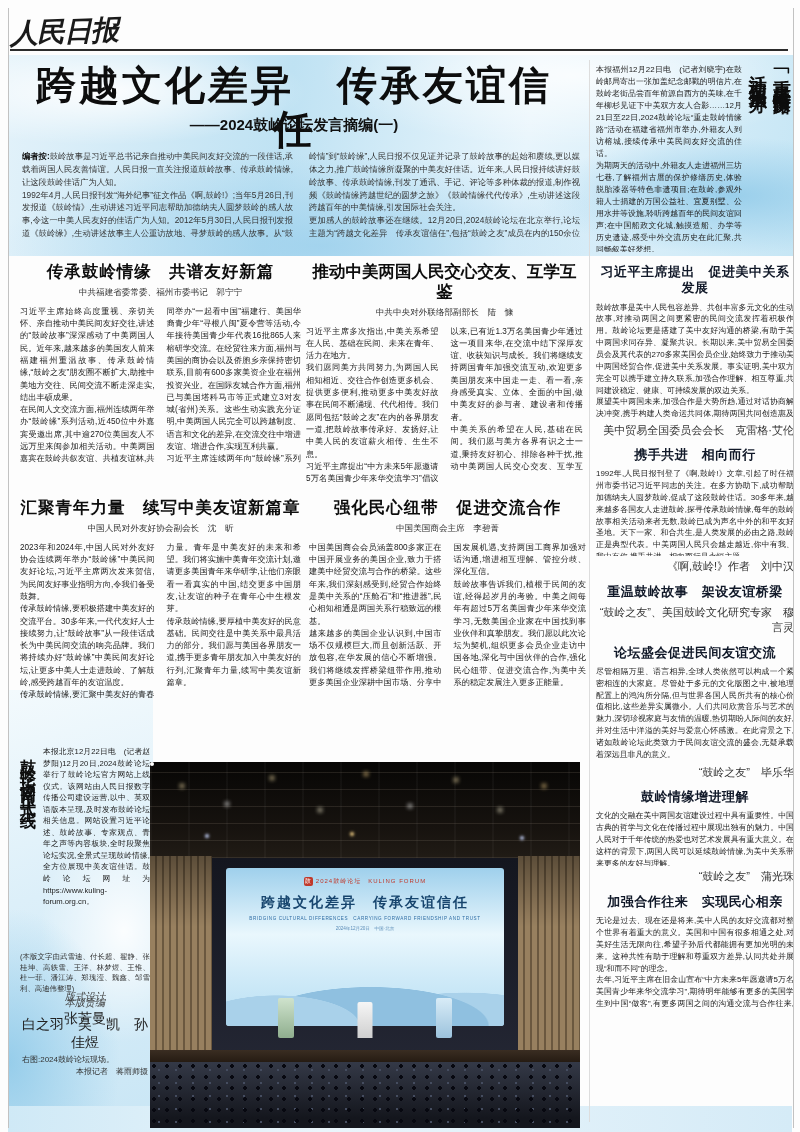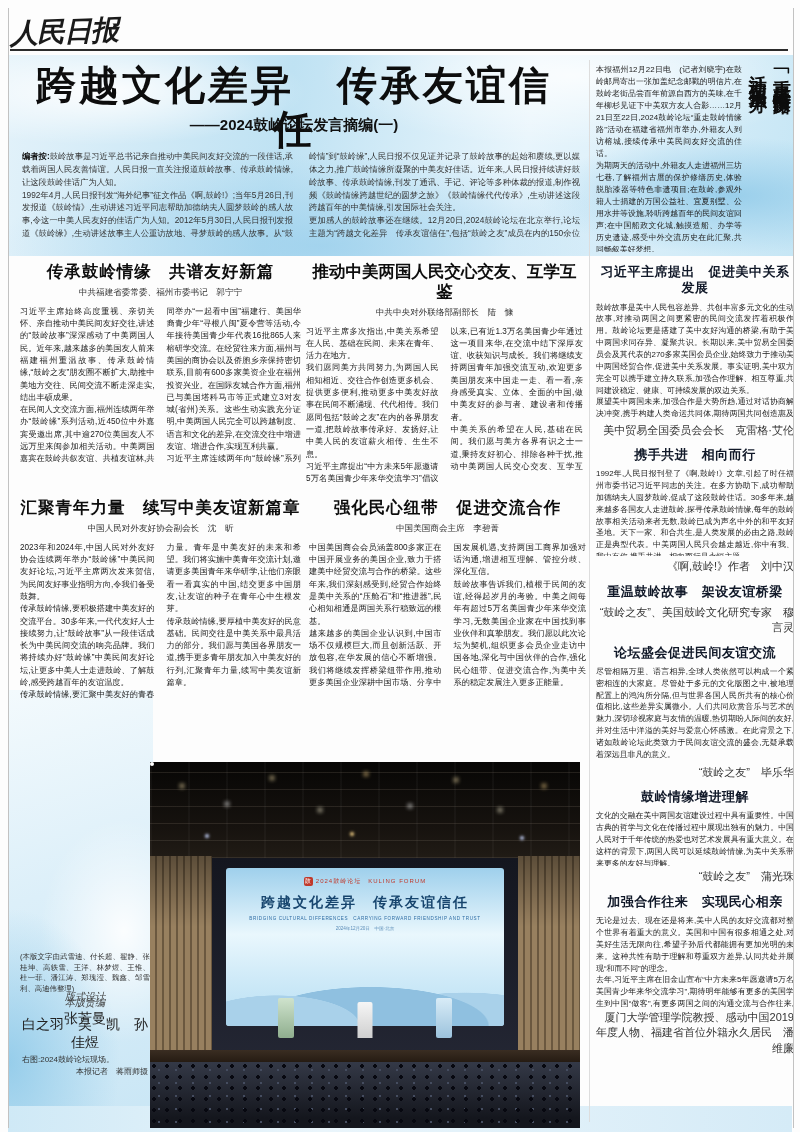--- a/index.html
+++ b/index.html
@@ -206,24 +206,27 @@
     </article>
     <article class="rail-item ri4">
       <h3>鼓岭情缘增进理解</h3>
       <div class="rbody">文化的交融在美中两国友谊建设过程中具有重要性。中国古典的哲学与文化在传播过程中展现出独有的魅力。中国人民对于千年传统的热爱也对艺术发展具有重大意义。在这样的背景下,两国人民可以延续鼓岭情缘,为美中关系带来更多的友好与理解。</div>
       <div class="rbyline">“鼓岭之友”　蒲光珠</div>
     </article>
     <article class="rail-item ri5">
       <h3>加强合作往来　实现民心相亲</h3>
       <div class="rbody">无论是过去、现在还是将来,美中人民的友好交流都对整个世界有着重大的意义。美国和中国有很多相通之处,对美好生活无限向往,希望子孙后代都能拥有更加光明的未来。这种共性有助于理解和尊重双方差异,认同共处并展现“和而不同”的理念。
 去年,习近平主席在旧金山宣布“中方未来5年愿邀请5万名美国青少年来华交流学习”,期待明年能够有更多的美国学生到中国“做客”,有更多两国之间的沟通交流与合作往来,实现民心相亲。</div>
-      <div class="rbyline">厦门大学管理学院教授、感动中国2019年度人物、福建省首位外籍永久居民　潘维廉</div>
     </article>
   </aside>
 
+  <section class="web">
+    <div class="web-title">鼓岭论坛官网正式上线</div>
+    <div class="web-body">本报北京12月22日电　(记者赵梦阳)12月20日,2024鼓岭论坛举行了鼓岭论坛官方网站上线仪式。该网站由人民日报数字传播公司建设运营,以中、英双语版本呈现,及时发布鼓岭论坛相关信息。网站设置习近平论述、鼓岭故事、专家观点、青年之声等内容板块,全时段聚焦论坛实况,全景式呈现鼓岭情缘,全方位展现中美友谊佳话。鼓岭论坛网址为 https://www.kuling-forum.org.cn。</div>
+  </section>
 
   <div class="credits">(本版文字由武雪迪、付长超、翟静、张桂坤、高轶雪、王洋、林梦煜、王惟、杜一菲、潘江涛、郑瑰滢、魏鑫、邹雪利、高迪伟整理)</div>
 
   <div class="editors">
     <div class="lab">本版责编</div>
     <div class="nm">白之羽　吴　凯　孙佳煜</div>
   </div>
   <div class="design editors" style="top:990px;">
     <div class="lab">版式设计</div>
     <div class="nm">张芳曼</div>

